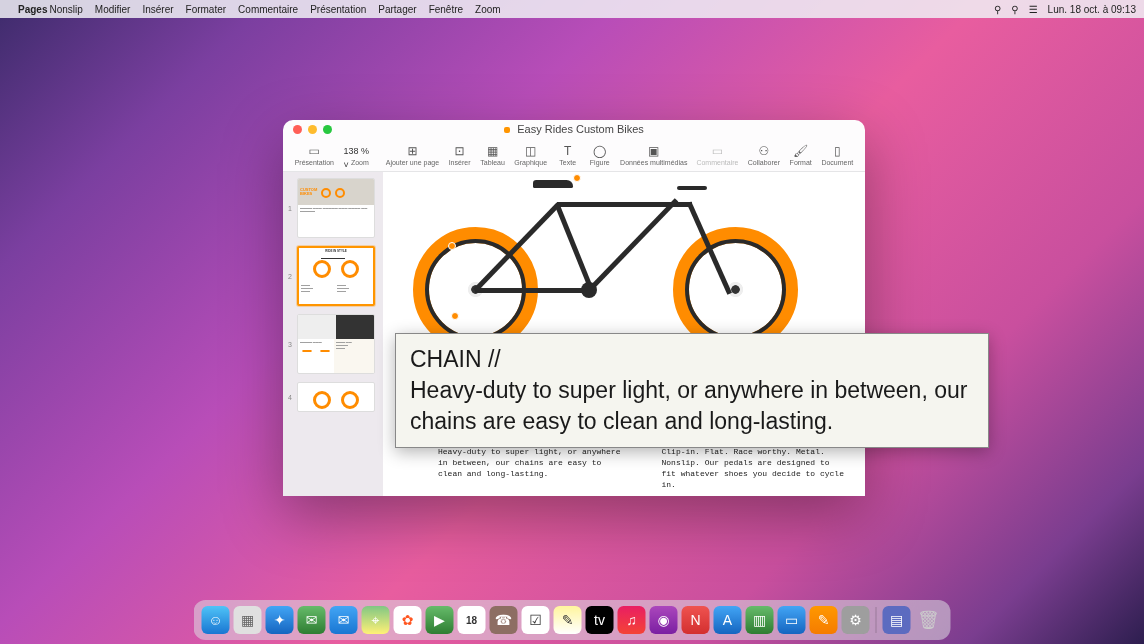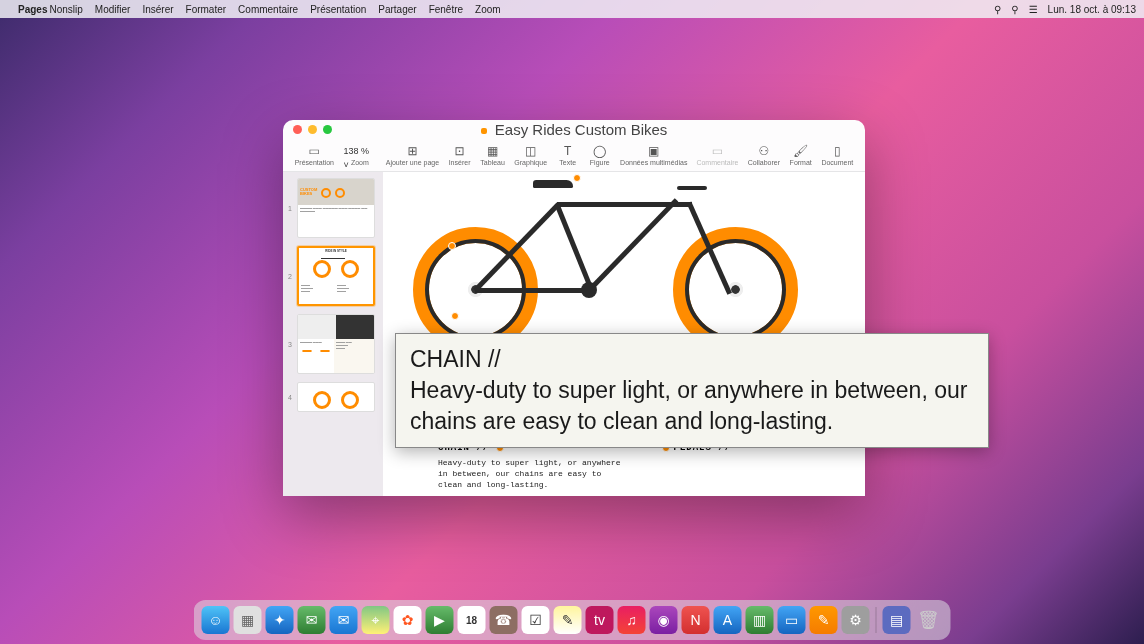--- a/index.html
+++ b/index.html
@@ -56,21 +56,21 @@
 }
 .traffic-lights { display: flex; gap: 6px; }
 .traffic-light { width: 9px; height: 9px; border-radius: 50%; }
 .tl-red { background: #ff5f57; }
 .tl-yellow { background: #febc2e; }
 .tl-green { background: #28c840; }
 .titlebar .doc-title {
   position: absolute;
   left: 0; right: 0;
   text-align: center;
-  font-size: 15px;
+  font-size: 11px;
   color: #444;
   pointer-events: none;
 }
 .title-dot {
   display: inline-block;
   width: 6px; height: 6px;
   background: #ff9500;
   border-radius: 2px;
   margin-right: 4px;
   vertical-align: middle;
@@ -446,20 +446,21 @@
         <div class="text-col">
           <div class="col-heading">
             <span>CHAIN //</span> <span class="dot callout-dot" style="position:static;display:inline-block;vertical-align:middle;"></span>
           </div>
           <div class="col-body">Heavy-duty to super light, or anywhere in between, our chains are easy to clean and long-lasting.</div>
         </div>
         <div class="text-col">
           <div class="col-heading">
             <span class="dot callout-dot" style="position:static;display:inline-block;vertical-align:middle;margin-right:4px;"></span><span>PEDALS //</span>
           </div>
+          <div class="col-body">Clip-in. Flat. Race worthy. Metal. Nonslip. Our pedals are designed to fit whatever shoes you decide to cycle in.</div>
         </div>
       </div>
     </div>
   </div>
 </div>
 
 <div class="tooltip-overlay">
   <div>CHAIN //</div>
   <div>Heavy-duty to super light, or anywhere in between, our chains are easy to clean and long-lasting.</div>
 </div>
@@ -470,21 +471,21 @@
   <div class="dock-icon" style="background:linear-gradient(#42a5f5,#1565c0);">✦</div>
   <div class="dock-icon" style="background:linear-gradient(#66bb6a,#2e7d32);">✉</div>
   <div class="dock-icon" style="background:linear-gradient(#42a5f5,#1976d2);">✉</div>
   <div class="dock-icon" style="background:linear-gradient(#81c784,#fff176);">⌖</div>
   <div class="dock-icon" style="background:#fff;color:#ff5722;">✿</div>
   <div class="dock-icon" style="background:linear-gradient(#66bb6a,#2e7d32);">▶</div>
   <div class="dock-icon" style="background:#fff;color:#333;font-size:10px;font-weight:600;">18</div>
   <div class="dock-icon" style="background:#8d6e63;">☎</div>
   <div class="dock-icon" style="background:#fff;color:#333;">☑</div>
   <div class="dock-icon" style="background:linear-gradient(#fff59d,#fff);color:#333;">✎</div>
-  <div class="dock-icon" style="background:#be185d;">tv</div>
+  <div class="dock-icon" style="background:#000000;">tv</div>
   <div class="dock-icon" style="background:linear-gradient(#e91e63,#f44336);">♫</div>
   <div class="dock-icon" style="background:linear-gradient(#ab47bc,#7b1fa2);">◉</div>
   <div class="dock-icon" style="background:linear-gradient(#ef5350,#d32f2f);">N</div>
   <div class="dock-icon" style="background:linear-gradient(#42a5f5,#1565c0);">A</div>
   <div class="dock-icon" style="background:linear-gradient(#66bb6a,#2e7d32);">▥</div>
   <div class="dock-icon" style="background:linear-gradient(#42a5f5,#1565c0);">▭</div>
   <div class="dock-icon" style="background:linear-gradient(#ff9800,#f57c00);">✎</div>
   <div class="dock-icon" style="background:#9e9e9e;">⚙</div>
   <div class="dock-sep"></div>
   <div class="dock-icon" style="background:#5c6bc0;">▤</div>

